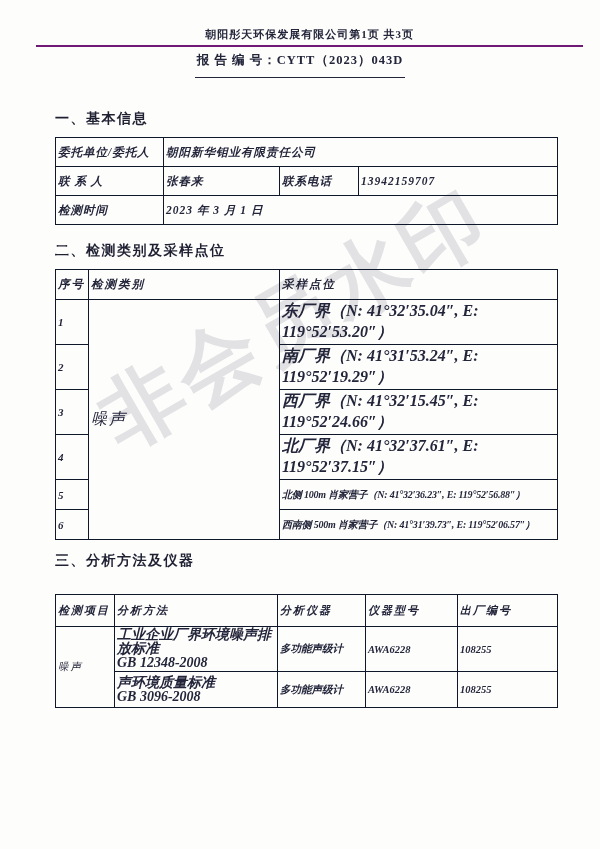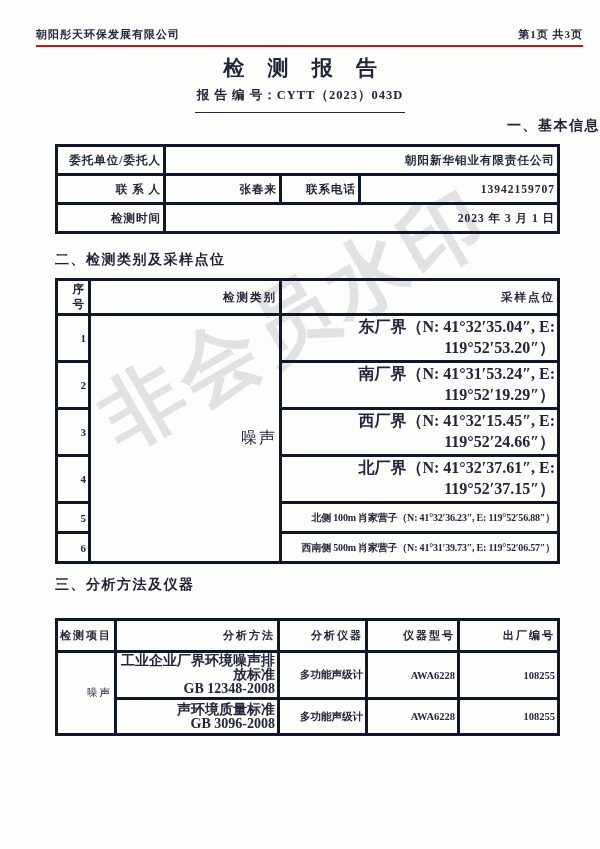--- a/index.html
+++ b/index.html
@@ -14,50 +14,51 @@
   
   .watermark {
     position:absolute; z-index:1; left:108px; top:372px;
     transform:rotate(-30deg); transform-origin:left center;
     font-size:82px; font-weight:bold; letter-spacing:4px;
     color:rgba(186,186,192,0.40); white-space:nowrap; pointer-events:none;
     font-family:"Liberation Sans","DejaVu Sans",sans-serif;
   }
   
   .hdr {
-    display:flex; justify-content:space-between; align-items:flex-end;
+    display:flex; justify-content:center; align-items:flex-end;
     margin:27px 17px 0 36px; padding-bottom:3px;
-    border-bottom:2px solid #b91c1c;
+    border-bottom:2px solid #701a75;
     font-size:11px; font-weight:bold; letter-spacing:1px;
   }
   .title {
     text-align:center; margin-top:7px;
     font-size:21px; font-weight:bold; letter-spacing:9px; text-indent:9px;
   }
   .report-line { text-align:center; margin-top:3px; }
   .report-line span {
     display:inline-block; font-size:12.5px; font-weight:bold; letter-spacing:1px;
     border-bottom:1.5px solid #23253a; padding:0 2px 8px 2px;
   }
   
   .sec-heading {
     margin-left:55px; font-size:14px; font-weight:bold; letter-spacing:1.5px; color:#1f2133;
   }
-  .sh1 { margin-top:4px; margin-bottom:9px;text-align:right; }
+  .sh1 { margin-top:32px; margin-bottom:9px; }
   .sh2 { margin-top:17px; margin-bottom:9px; }
   .sh3 { margin-top:12px; margin-bottom:24px; }
   
   table {
     border-collapse:collapse; table-layout:fixed;
     margin-left:55px; width:502px;
   }
   td,th {
-    border:3px solid #0f172a; text-align:right; vertical-align:middle;
+    border:1px solid #0f172a; text-align:left; vertical-align:middle;
     font-weight:bold; color:#23253a; overflow:hidden;
     padding:1px 2px;
+    font-style:italic;
   }
   .t1 td { height:29px; font-size:11.5px; letter-spacing:1px; }
   .t2 th { height:30px; font-size:11.5px; letter-spacing:2px; }
   .t2 td { height:30px; font-size:16px; }
   .t2 td.seq { font-size:11px; }
   .t2 td.tight { font-size:10px; letter-spacing:-0.2px; }
   .cat { font-weight:normal; font-size:11px; letter-spacing:2px; }
   .t3 th { height:32px; font-size:11px; letter-spacing:2px; }
   .t3 td { height:36px; font-size:10.5px; }
   .t3 .method div { line-height:14px; font-size:14px; }
@@ -69,21 +70,20 @@
 
   <div class="watermark">非会员水印</div>
 
   <div class="content">
 
     <div class="hdr">
       <span>朝阳彤天环保发展有限公司</span>
       <span>第1页  共3页</span>
     </div>
 
-    <div class="title">检 测 报 告</div>
 
     <div class="report-line">
       <span>报 告 编 号：CYTT（2023）043D</span>
     </div>
 
     <div class="sec-heading sh1">一、基本信息</div>
 
     <table class="t1">
       <colgroup>
           <col style="width:108px">

